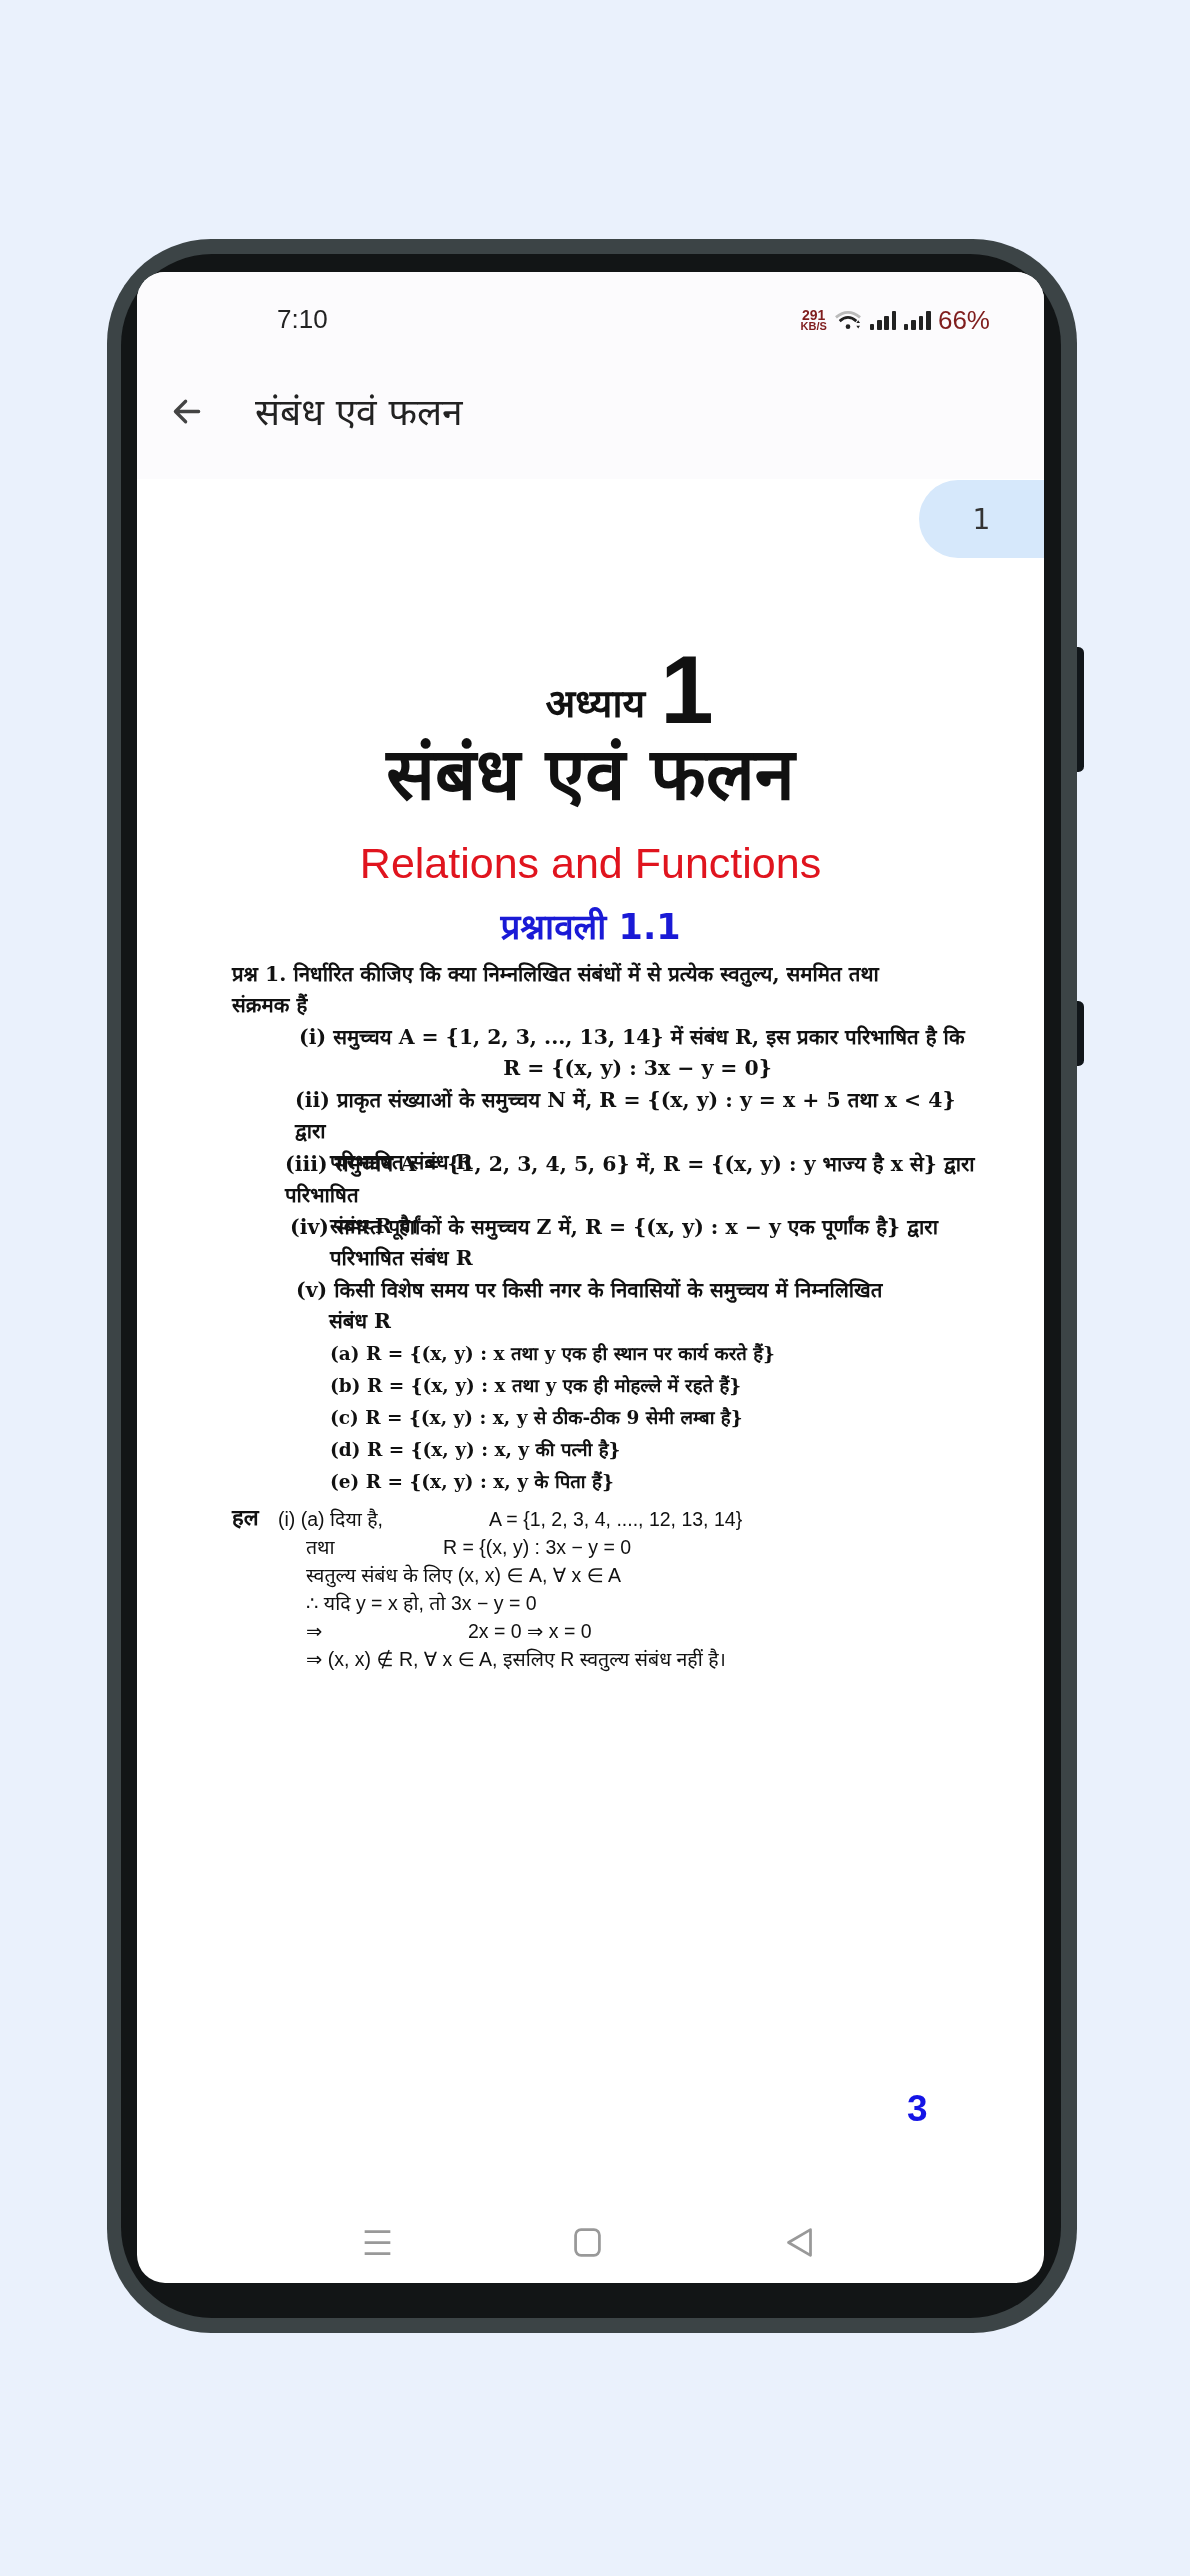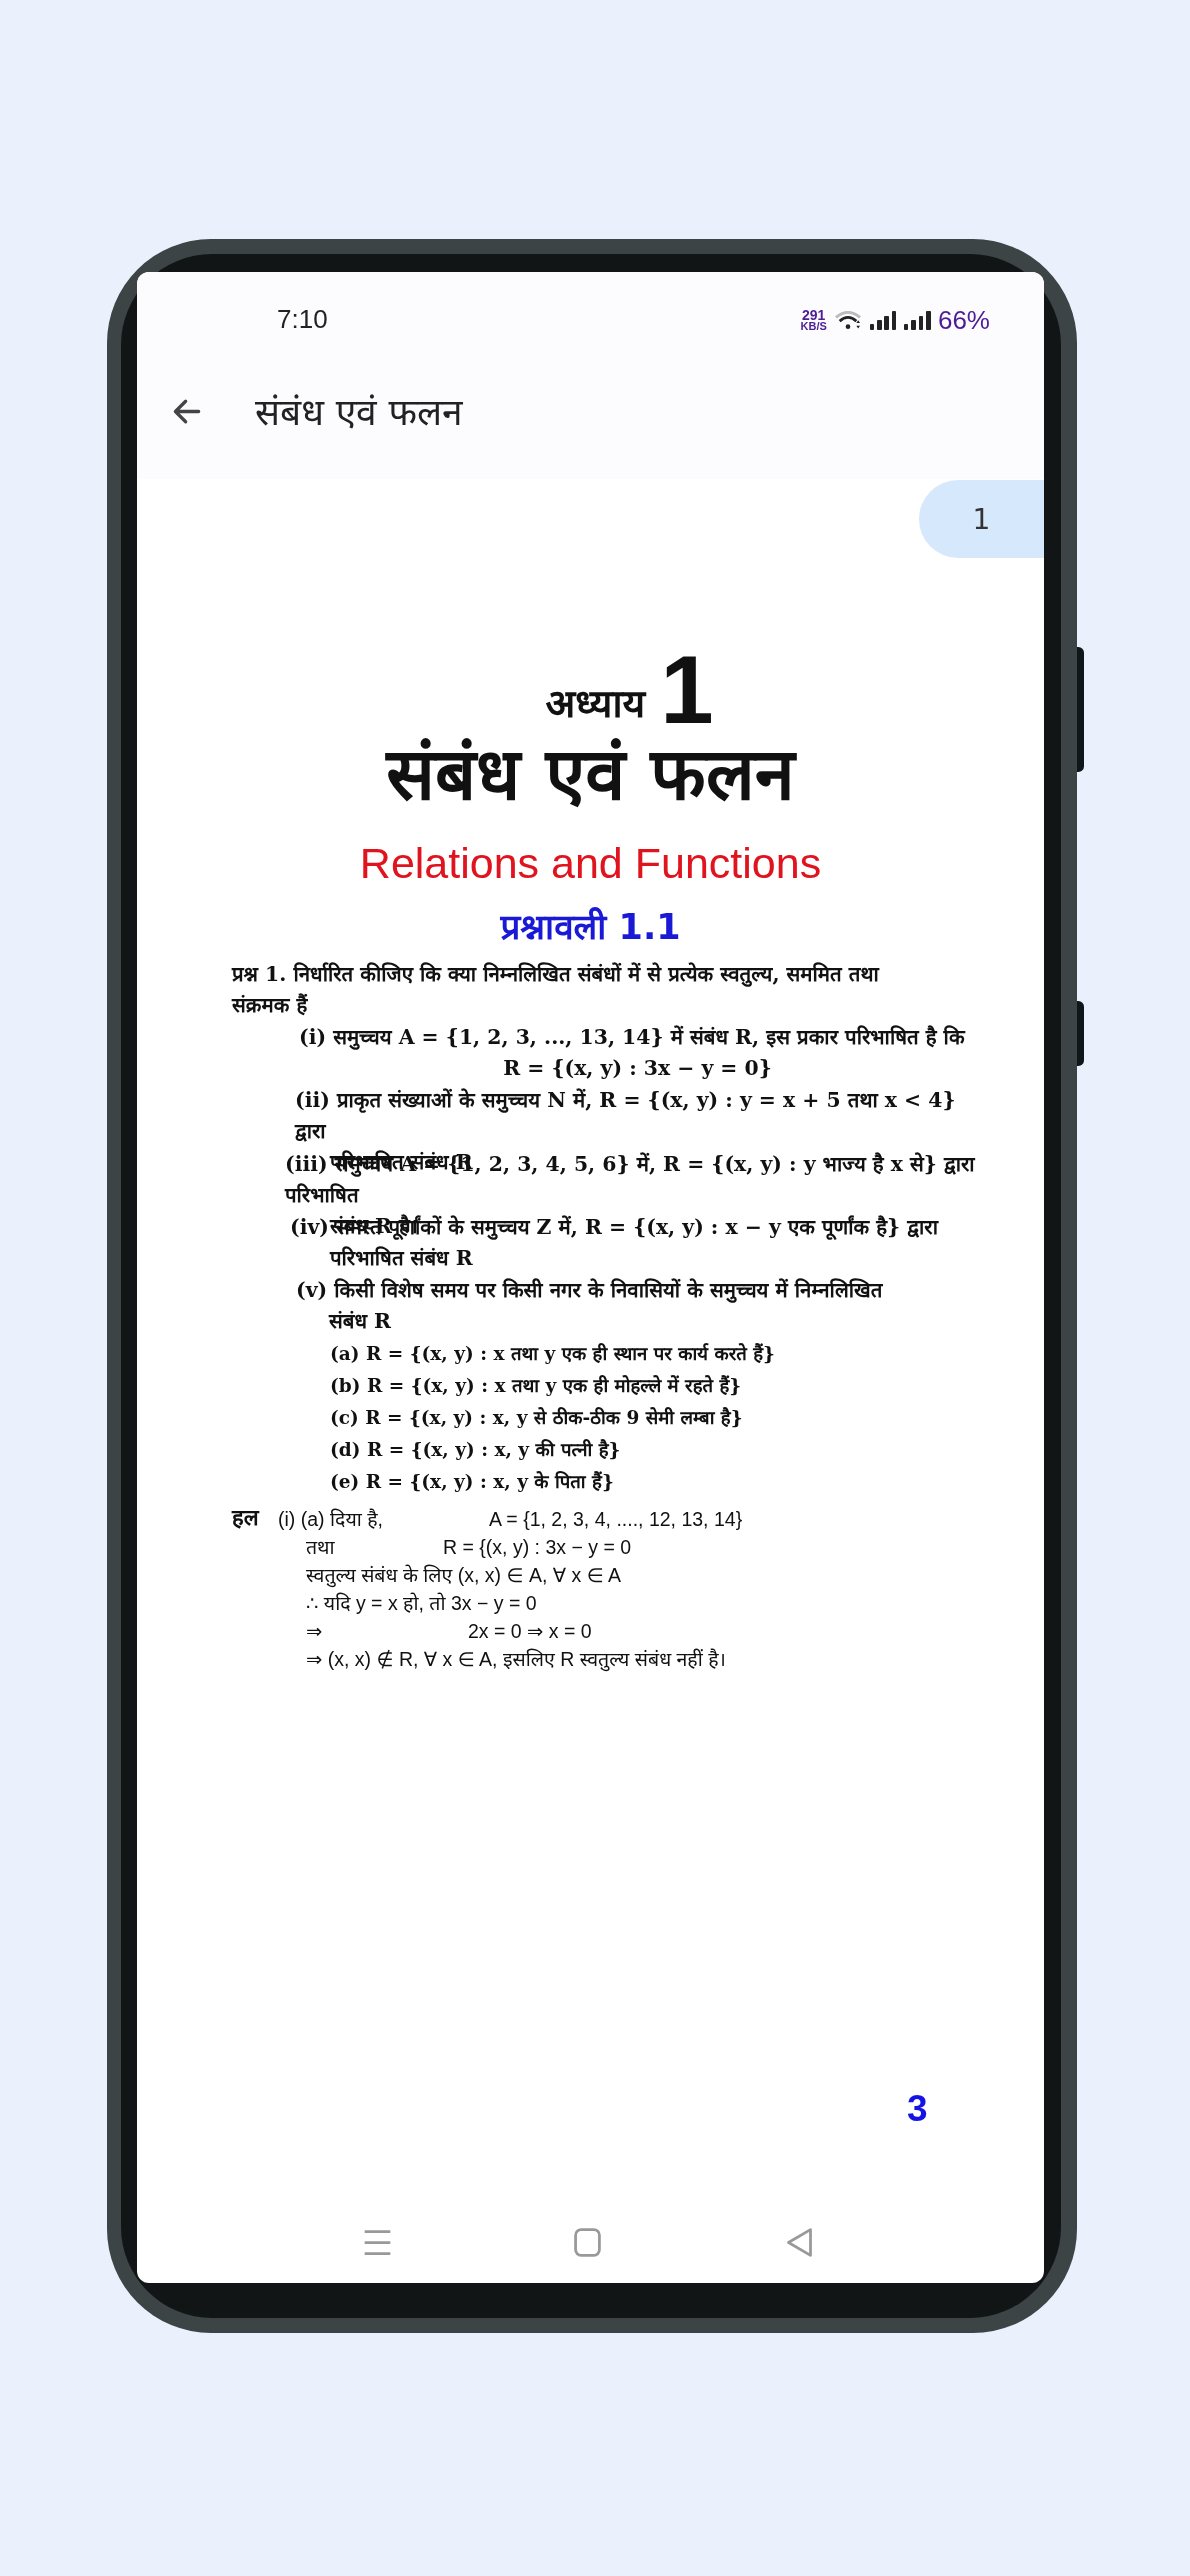--- a/index.html
+++ b/index.html
@@ -11,25 +11,25 @@
     position:absolute; left:107px; top:239px; width:970px; height:2094px;
     background:#3c4446; border-radius:104px;
   }
   .frame-inner {
     position:absolute; left:121px; top:254px; width:940px; height:2064px;
     background:#121516; border-radius:91px;
   }
   .side-btn { position:absolute; background:#11161a; border-radius:0 5.6px 5.6px 0; width:7.4px; left:1077px; }
   .screen {
     position:absolute; left:137px; top:272px; width:907px; height:2011px;
-    background:#ffffff; border-radius:12px; overflow:hidden;
+    background:#ffffff; border-radius:28px; overflow:hidden;
   }
   .topbar { position:absolute; left:0; top:0; width:100%; height:207px; background:#fcfbfd; }
   .status-time { position:absolute; left:140px; top:32px; font-size:26px; color:#222; font-family:"Liberation Sans", sans-serif; }
-  .status-right { position:absolute; right:54px; top:33px; display:flex; align-items:center; gap:7.4px; color:#4c1d95; font-family:"Liberation Sans", sans-serif; }
+  .status-right { position:absolute; right:54px; top:33px; display:flex; align-items:center; gap:7.4px; color:#7f1d1d; font-family:"Liberation Sans", sans-serif; }
   .kbs { display:flex; flex-direction:column; align-items:center; line-height:10.2px; font-size:11px; font-weight:bold; }
   .kbs .num { font-size:14px; }
   .battery { font-size:26px; }
   .signal { display:flex; align-items:flex-end; gap:2.8px; height:18.5px; }
   .signal span { display:block; width:4.6px; background:#222; border-radius:0.9px; }
   .appbar-back { position:absolute; left:30px; top:119px; width:41px; height:41px; }
   .appbar-title { position:absolute; left:118px; top:113px; font-size:37px; color:#222; font-family:"DejaVu Sans", sans-serif; }
   .page-badge {
     position:absolute; right:0; top:208px; width:125px; height:78px;
     background:#d6e8fb; border-radius:39px 0 0 39px; display:flex; align-items:center; justify-content:center;

